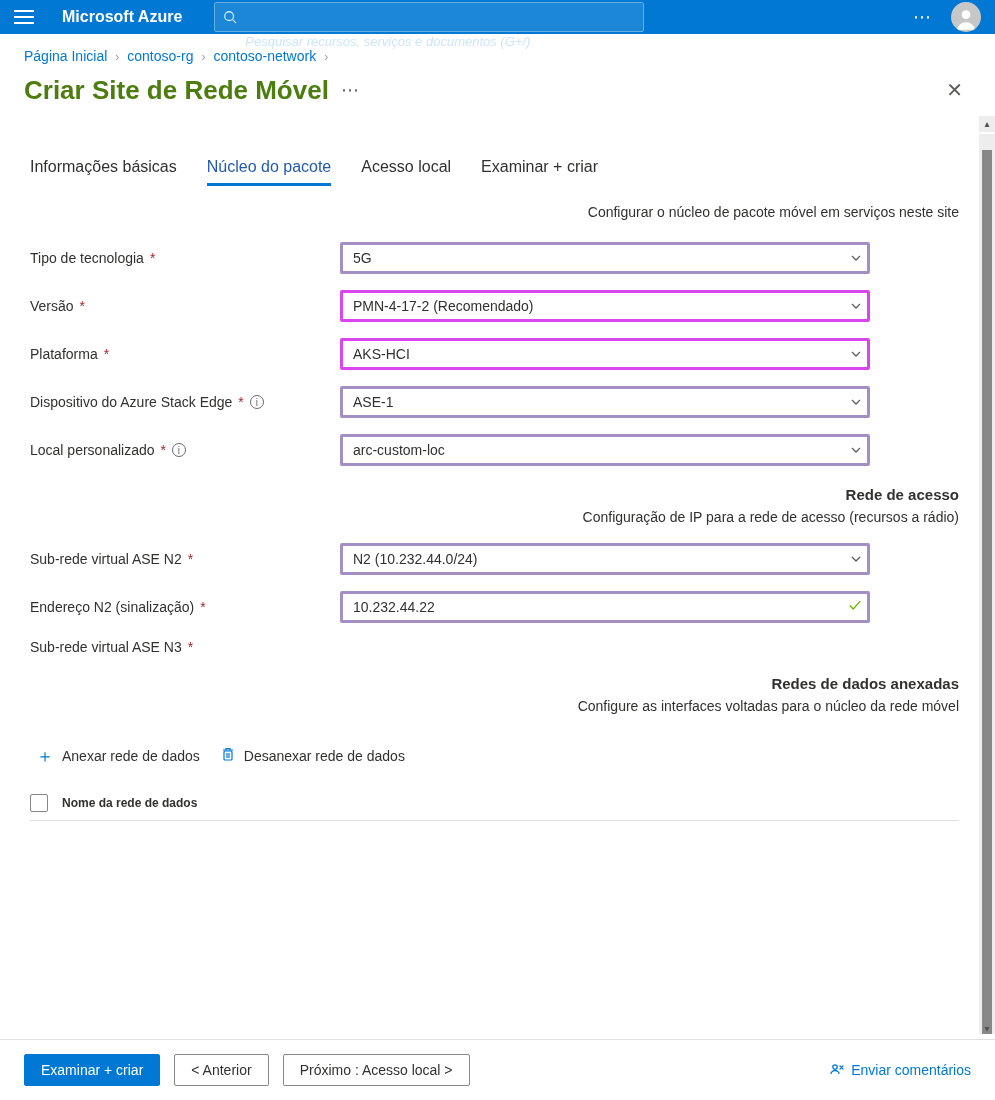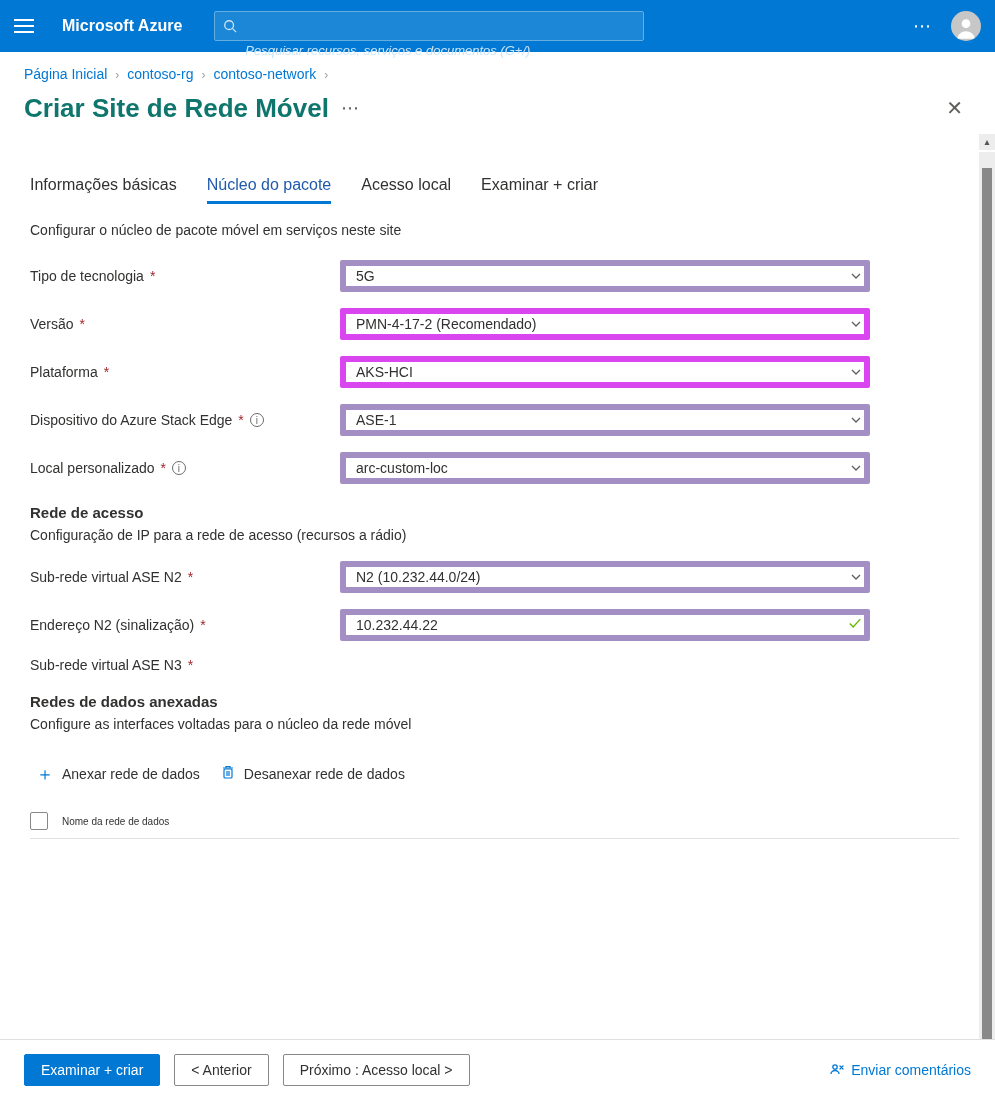--- a/index.html
+++ b/index.html
@@ -9,21 +9,21 @@
     color: #323130;
     background: #ffffff;
     width: 995px;
     height: 1100px;
     overflow: hidden;
     position: relative;
   }
   
   .topbar {
     background: #0078d4;
-    height: 52px;
+    height: 34px;
     display: flex;
     align-items: center;
     padding: 0 14px;
     color: #fff;
   }
   .hamburger { width: 26px; height: 26px; display:flex; flex-direction:column; justify-content:center; gap:4px; cursor:pointer; margin-right:22px;}
   .hamburger span { display:block; height:2px; background:#fff; width:20px;}
   .brand { font-size:16px; font-weight:600; margin-right:32px; white-space:nowrap;}
   .searchbox {
     flex: 0 0 430px;
@@ -54,33 +54,34 @@
     font-size:14px;
     display:flex; align-items:flex-end; gap:8px;
     color:#605e5c;
   }
   .breadcrumb a { color:#0078d4; text-decoration:none; }
   .bc-sep { color:#a19f9d; font-size:12px;}
   
   .titlerow {
     display:flex; align-items:center; padding:4px 24px 10px 24px;
   }
-  .page-title { font-size:26px; font-weight:600; color:#0f766e;}
+  .page-title { font-size:26px; font-weight:600; color:#4d7c0f;}
   .title-dots { color:#605e5c; margin-left:12px; font-size:18px; letter-spacing:2px; cursor:pointer;}
   .title-spacer{flex:1;}
   .close-x { font-size:20px; color:#605e5c; cursor:pointer; font-weight:400; padding:4px 8px;}
   
   .content-wrap {
     position:relative;
     height: calc(1100px - 48px - 70px - 64px);
   }
   .content {
     padding: 0 36px 20px 30px;
     overflow-y:auto;
     height:100%;
+    text-align:right;
   }
   
   .fake-scroll {
     position:absolute; right:0; top:18px; bottom:0; width:16px;
     background:linear-gradient(#888,#888) center/10px 100% no-repeat;
     background-color:#ededed;
   }
   .fake-scroll::before, .fake-scroll::after{
     content:""; position:absolute; left:0; right:0; height:16px; background:#ededed;
   }
@@ -114,41 +115,41 @@
   .req { color:#a4262c;}
   .info-icon {
     width:14px; height:14px; border:1px solid #6b6b6b; border-radius:50%;
     display:inline-flex; align-items:center; justify-content:center; font-size:10px; color:#6b6b6b;
   }
   .form-control {
     flex:0 0 530px;
     position:relative;
   }
   .select, .text-input {
-    width:100%; height:32px; border:6px solid #d946ef; border-radius:2px;
+    width:100%; height:32px; border:3px solid #d946ef; border-radius:2px;
     padding:0 30px 0 10px; font-size:14px; background:#fff; color:#323130;
     display:flex; align-items:center;
   }
   .select.lav, .text-input.lav { border-color:#a38fc3;}
   .select .chev {
     position:absolute; right:8px; top:50%; transform:translateY(-50%);
   }
   .chev svg{display:block;}
   .check-ok {
     position:absolute; right:8px; top:50%; transform:translateY(-50%); color:#6bb700;
   }
   .subsection-title{ font-weight:600; font-size:15px; margin:20px 0 6px 0;}
   .subsection-desc{ font-size:14px; color:#323130; margin-bottom:18px;}
   
   .dn-actions{ display:flex; align-items:center; gap:20px; margin:30px 0 18px 6px;}
   .dn-action{ display:flex; align-items:center; gap:8px; font-size:14px; color:#323130; cursor:pointer;}
   .dn-action .icon{ color:#0078d4; font-size:18px; font-weight:300;}
   .dn-header{ display:flex; align-items:center; gap:14px; padding:8px 0; border-bottom:1px solid #e1dfdd;}
   .dn-checkbox{ width:18px; height:18px; border:1px solid #8a8886; border-radius:2px;}
-  .dn-colname{ font-weight:400; font-size:10px;}
+  .dn-colname{ font-weight:700; font-size:12px;}
   
   .footer {
     position:absolute; left:0; bottom:0; right:0;
     border-top:1px solid #e1dfdd;
     padding:14px 24px;
     display:flex; align-items:center; gap:14px;
     background:#fff;
   }
   .btn {
     height:32px; padding:0 16px; font-size:14px; border-radius:2px;

